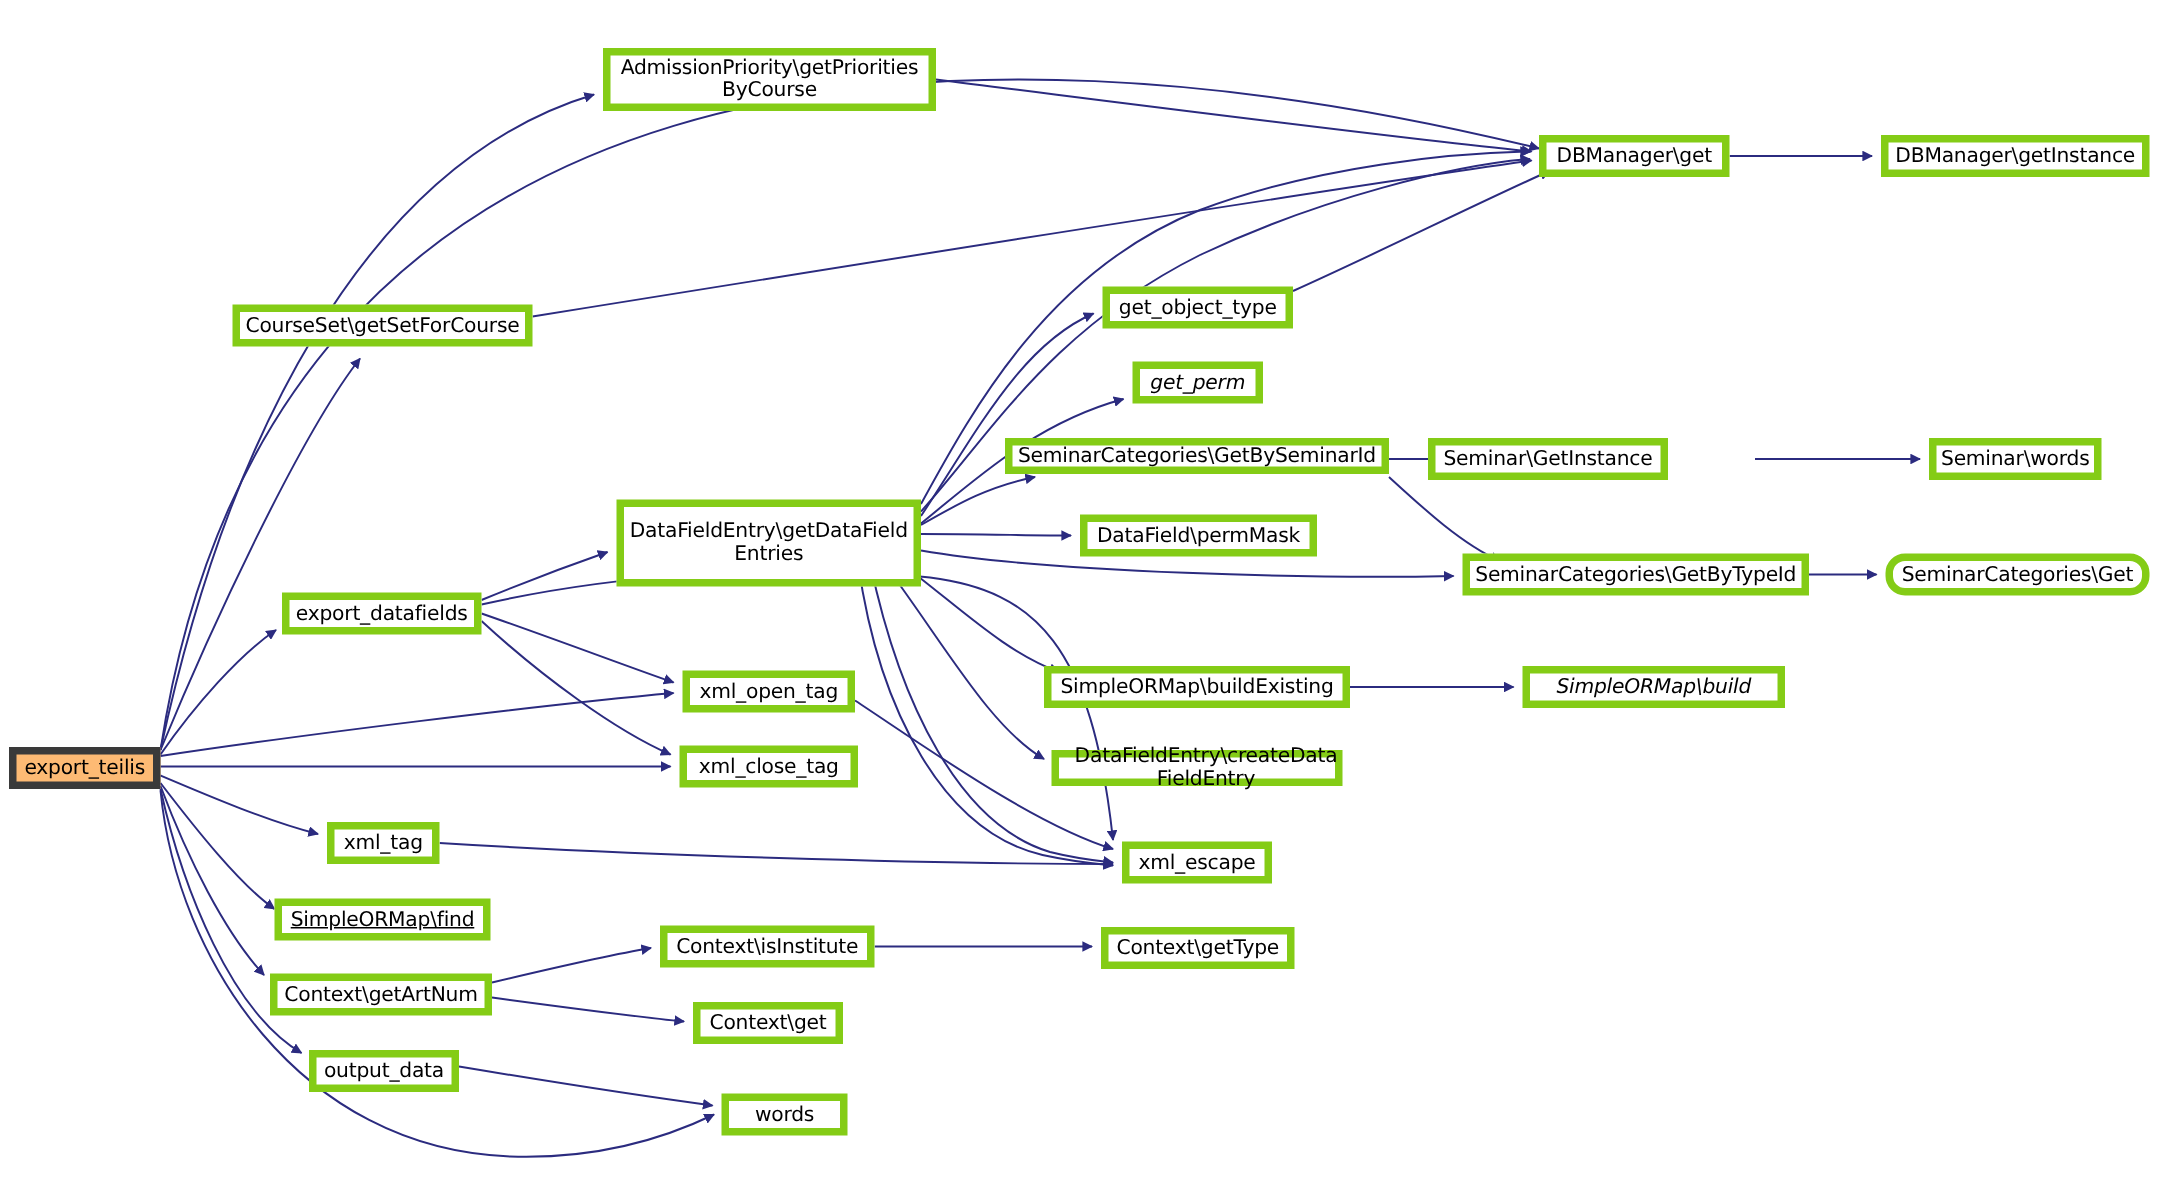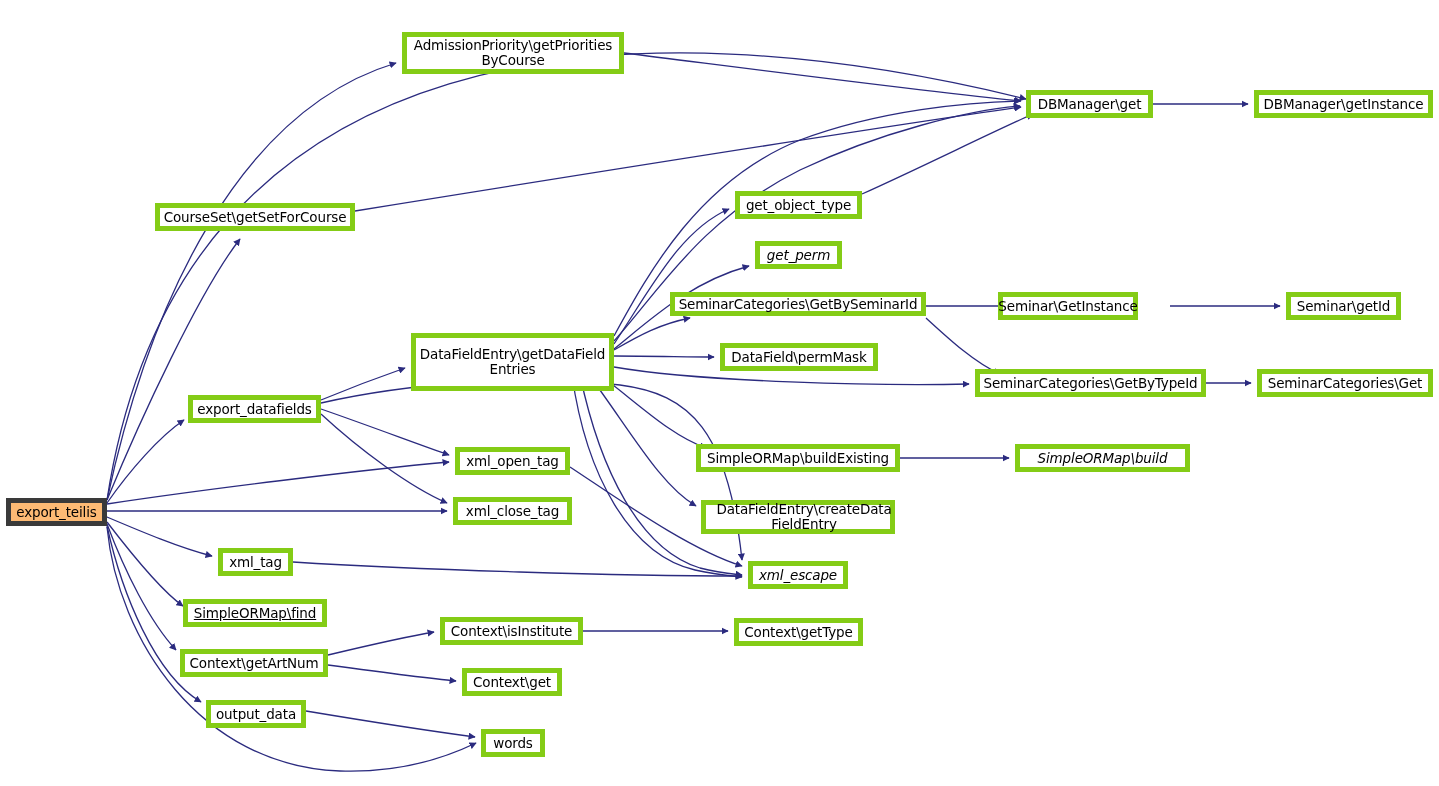--- a/index.html
+++ b/index.html
@@ -104,37 +104,37 @@
   <div id="node-layer">
       <div class="node root" style="left: 6px; top: 498px; width: 101px; height: 28px;">export_teilis</div>
       <div class="node" style="left: 402px; top: 32px; width: 222px; height: 42px;">AdmissionPriority\getPriorities
 ByCourse</div>
       <div class="node" style="left: 1026px; top: 90px; width: 127px; height: 28px;">DBManager\get</div>
       <div class="node" style="left: 1254px; top: 90px; width: 179px; height: 28px;">DBManager\getInstance</div>
       <div class="node" style="left: 155px; top: 203px; width: 200px; height: 28px;">CourseSet\getSetForCourse</div>
       <div class="node" style="left: 735px; top: 191px; width: 127px; height: 28px;">get_object_type</div>
       <div class="node" style="left: 755px; top: 241px; width: 87px; height: 28px; font-style: italic;">get_perm</div>
       <div class="node" style="left: 670px; top: 292px; width: 256px; height: 24px;">SeminarCategories\GetBySeminarId</div>
-      <div class="node" style="left: 998px; top: 292px; width: 140px; height: 28px;">Seminar\GetInstance</div>
-      <div class="node" style="left: 1286px; top: 292px; width: 115px; height: 28px;">Seminar\getId</div>
+      <div class="node" style="left: 952px; top: 292px; width: 160px; height: 28px;">Seminar\GetInstance</div>
+      <div class="node" style="left: 1286px; top: 292px; width: 115px; height: 28px;">Seminar\words</div>
       <div class="node" style="left: 411px; top: 333px; width: 203px; height: 58px;">DataFieldEntry\getDataField
 Entries</div>
       <div class="node" style="left: 720px; top: 343px; width: 158px; height: 28px;">DataField\permMask</div>
       <div class="node" style="left: 975px; top: 369px; width: 231px; height: 28px;">SeminarCategories\GetByTypeId</div>
-      <div class="node" style="left: 1257px; top: 369px; width: 176px; height: 28px;">SeminarCategories\Get</div>
+      <div class="node" style="left: 1257px; top: 369px; width: 176px; height: 28px; border-radius: 13px;">SeminarCategories\Get</div>
       <div class="node" style="left: 188px; top: 395px; width: 133px; height: 28px;">export_datafields</div>
       <div class="node" style="left: 696px; top: 444px; width: 204px; height: 28px;">SimpleORMap\buildExisting</div>
       <div class="node" style="left: 1015px; top: 444px; width: 175px; height: 28px; font-style: italic;">SimpleORMap\build</div>
       <div class="node" style="left: 455px; top: 447px; width: 115px; height: 28px;">xml_open_tag</div>
-      <div class="node" style="left: 701px; top: 500px; width: 194px; height: 34px; padding-left: 12px;">DataFieldEntry\createData
+      <div class="node" style="left: 701px; top: 500px; width: 194px; height: 24px; padding-left: 12px;">DataFieldEntry\createData
 FieldEntry</div>
       <div class="node" style="left: 453px; top: 497px; width: 119px; height: 28px;">xml_close_tag</div>
       <div class="node" style="left: 218px; top: 548px; width: 75px; height: 28px;">xml_tag</div>
-      <div class="node" style="left: 748px; top: 561px; width: 100px; height: 28px; font-style: italic;">xml_escape</div>
+      <div class="node" style="left: 748px; top: 561px; width: 100px; height: 28px;">xml_escape</div>
       <div class="node" style="left: 183px; top: 599px; width: 144px; height: 28px; text-decoration: underline;">SimpleORMap\find</div>
       <div class="node" style="left: 440px; top: 617px; width: 143px; height: 28px;">Context\isInstitute</div>
       <div class="node" style="left: 734px; top: 618px; width: 129px; height: 28px;">Context\getType</div>
       <div class="node" style="left: 180px; top: 649px; width: 148px; height: 28px;">Context\getArtNum</div>
       <div class="node" style="left: 462px; top: 668px; width: 100px; height: 28px;">Context\get</div>
       <div class="node" style="left: 206px; top: 700px; width: 100px; height: 28px;">output_data</div>
-      <div class="node" style="left: 481px; top: 729px; width: 64px; height: 28px; text-align: right;">words</div>
+      <div class="node" style="left: 481px; top: 729px; width: 84px; height: 28px; text-align: right;">words</div>
     </div>
 </div>
 
 </body></html>

